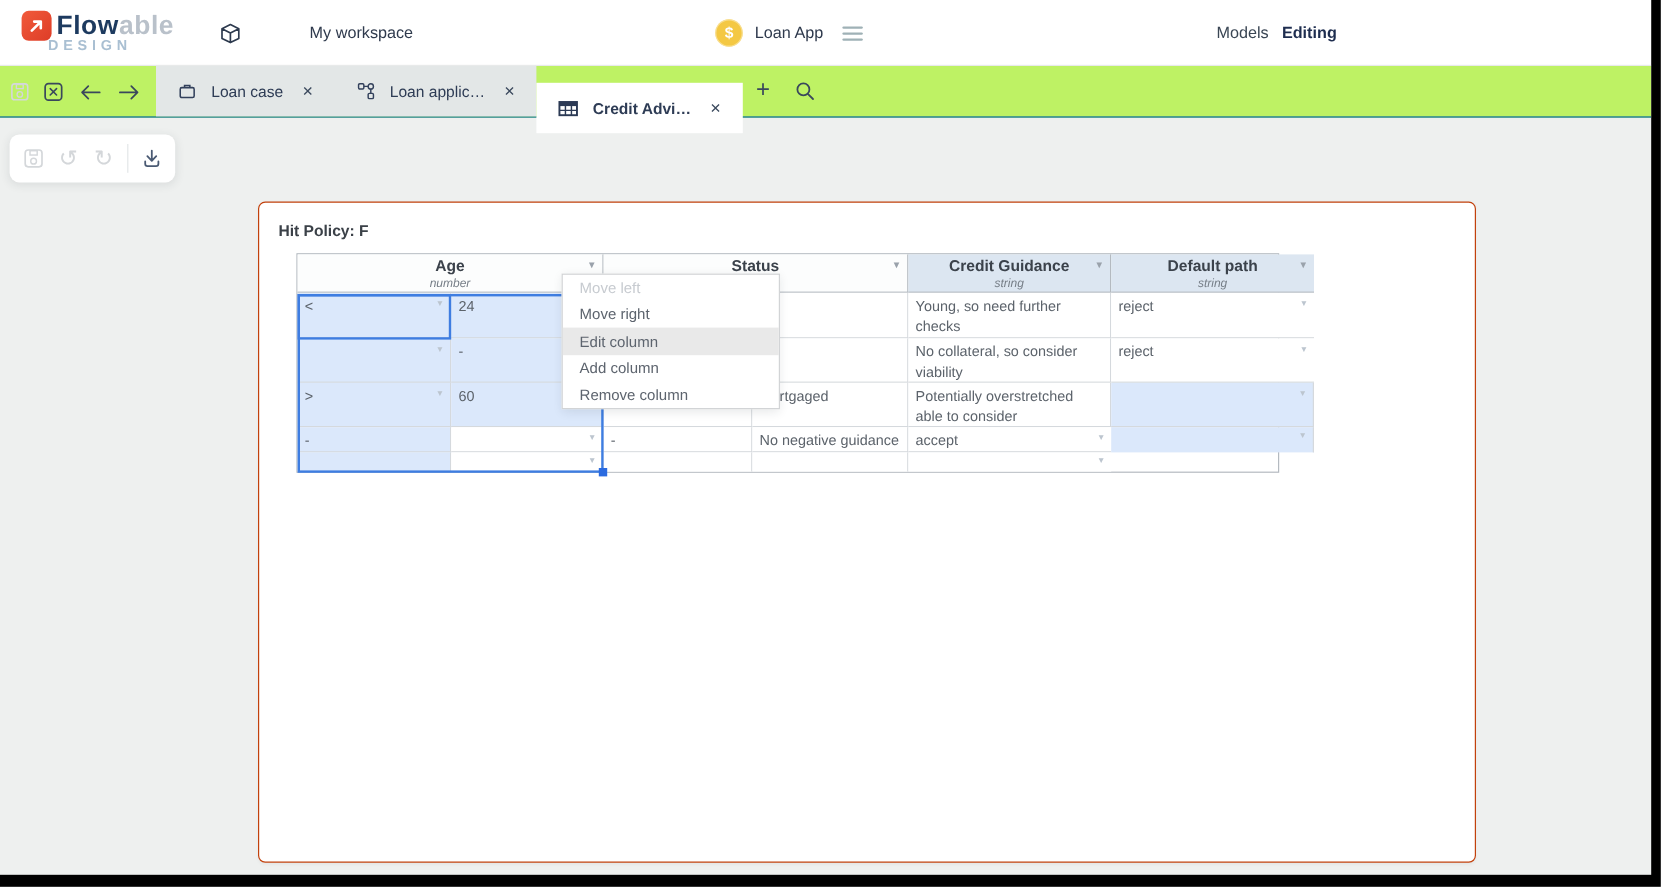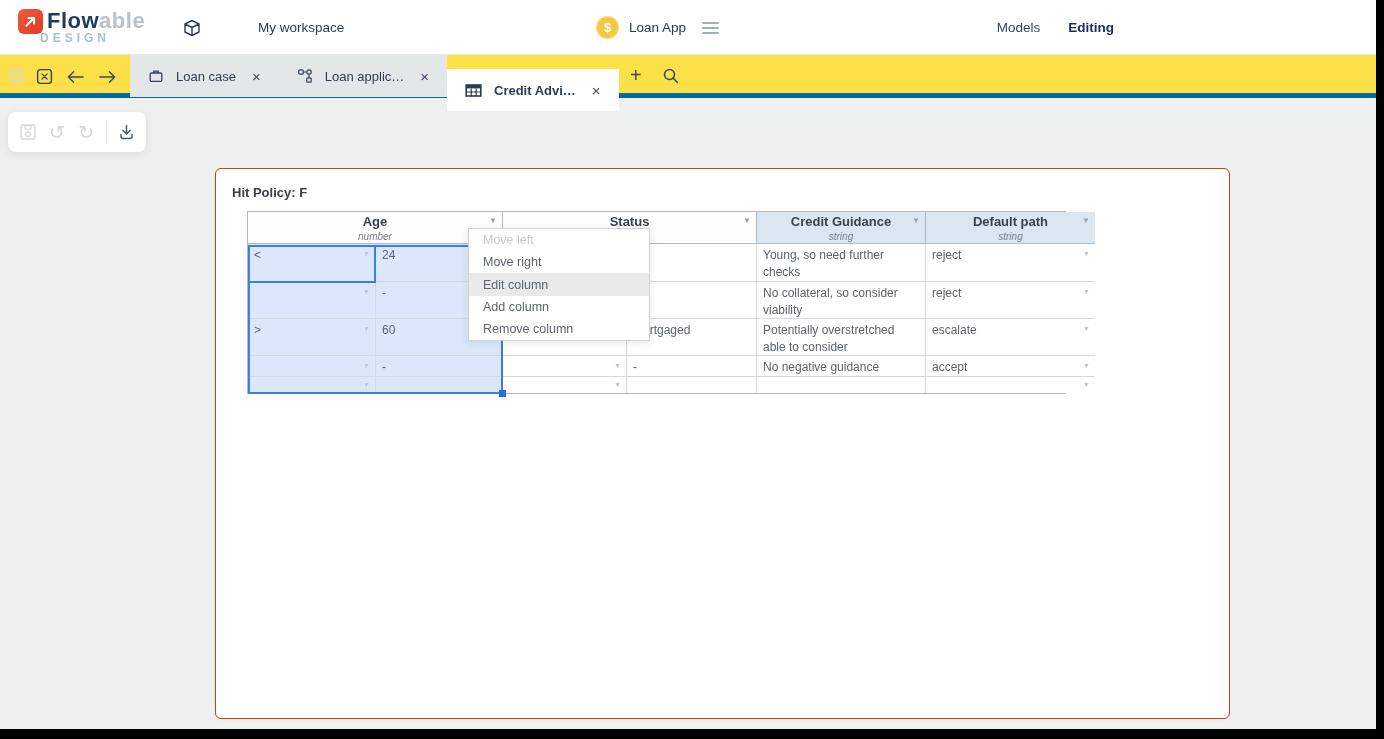--- a/index.html
+++ b/index.html
@@ -16,26 +16,26 @@
   .logo-word .p1 { color:#1d3a5f; }
   .logo-word .p2 { color:#b9c1ca; }
   .logo-sub { position:absolute; left:40px; top:31px; font-size:12px; font-weight:bold; letter-spacing:4px; color:#a9bfd2; }
   .ws { position:absolute; left:182px; top:0; height:55px; display:flex; align-items:center; gap:10px; }
   .ws-label { font-size:13.5px; color:#2f3a4d;margin-left:46px; }
   .appctr { position:absolute; left:596px; top:0; height:55px; display:flex; align-items:center; gap:10px; }
   .coin { width:23px; height:23px; border-radius:50%; background:#f4c843; color:#fff; font-weight:bold; font-size:13px; display:flex; align-items:center; justify-content:center; box-shadow:inset 0 0 0 1px rgba(255,255,255,.4); }
   .app-name { font-size:13.5px; color:#2f3a4d; }
   .burger { display:flex; flex-direction:column; gap:3px; margin-left:6px; cursor:pointer; }
   .burger span { display:block; width:17px; height:2px; background:#9fb1b6; border-radius:1px; }
-  .navlinks { position:absolute; right:262px; top:0; height:55px; display:flex; align-items:center; gap:28px; }
+  .navlinks { position:absolute; right:262px; top:0; height:55px; display:flex; align-items:center; gap:11px; }
   .navlink { font-size:13.5px; color:#3a4654; cursor:pointer; }
   .navlink.active { font-weight:bold; color:#1e2d4f; }
 
   
-  .tabstrip { position:absolute; left:0; top:55px; width:100%; height:43px; background:#fde047; border-bottom:5px solid #0369a1; z-index:25; }
+  .tabstrip { position:absolute; left:0; top:55px; width:100%; height:43px; background:#bef264; border-bottom:1px solid #0369a1; z-index:25; }
   .strip-icon { position:absolute; top:12px; width:19px; height:19px; display:flex; align-items:center; justify-content:center; cursor:pointer; }
   .inactive-tabs { position:absolute; left:130px; top:0; width:317px; height:42px; background:#e3e7e7; display:flex; align-items:center; }
   .tab { display:flex; align-items:center; height:100%; padding:0 14px 0 18px; gap:12px; cursor:pointer; }
   .tab-label { font-size:13px; color:#2e3c55; white-space:nowrap; }
   .tab.active-tab { position:absolute; left:447px; top:14px; height:42px; background:#fff; }
   .tab.active-tab .tab-label { font-weight:bold; }
   .tab-close { font-size:15px; color:#3c4a5e; line-height:1; padding:2px 4px; cursor:pointer; }
   .tab-sep { width:1px; height:22px; background:#c7cccf; }
   .plus-btn { position:absolute; left:630px; top:9px; font-size:20px; font-weight:300; color:#3a485c; cursor:pointer; }
   .search-btn { position:absolute; left:662px; top:12px; cursor:pointer; }
@@ -252,21 +252,20 @@
         <div class="cell"><span></span><span class="ctri">▼</span></div>
         <div class="cell"></div>
         <div class="cell">No collateral, so consider viability</div>
         <div class="cell lastcol"><span>reject</span><span class="ctri">▼</span></div>
 
         <div class="cell sel"><span>&gt;</span><span class="ctri">▼</span></div>
         <div class="cell sel">60</div>
         <div class="cell"><span></span><span class="ctri">▼</span></div>
         <div class="cell">Mortgaged</div>
         <div class="cell">Potentially overstretched able to consider</div>
-        <div class="cell lastcol"><span>escalate</span><span class="ctri">▼</span></div>
 
         <div class="cell sel"><span></span><span class="ctri">▼</span></div>
         <div class="cell sel">-</div>
         <div class="cell"><span></span><span class="ctri">▼</span></div>
         <div class="cell">-</div>
         <div class="cell">No negative guidance</div>
         <div class="cell lastcol"><span>accept</span><span class="ctri">▼</span></div>
 
         <div class="cell sel lastrow"><span></span><span class="ctri" style="top:3px;">▼</span></div>
         <div class="cell sel lastrow"></div>

